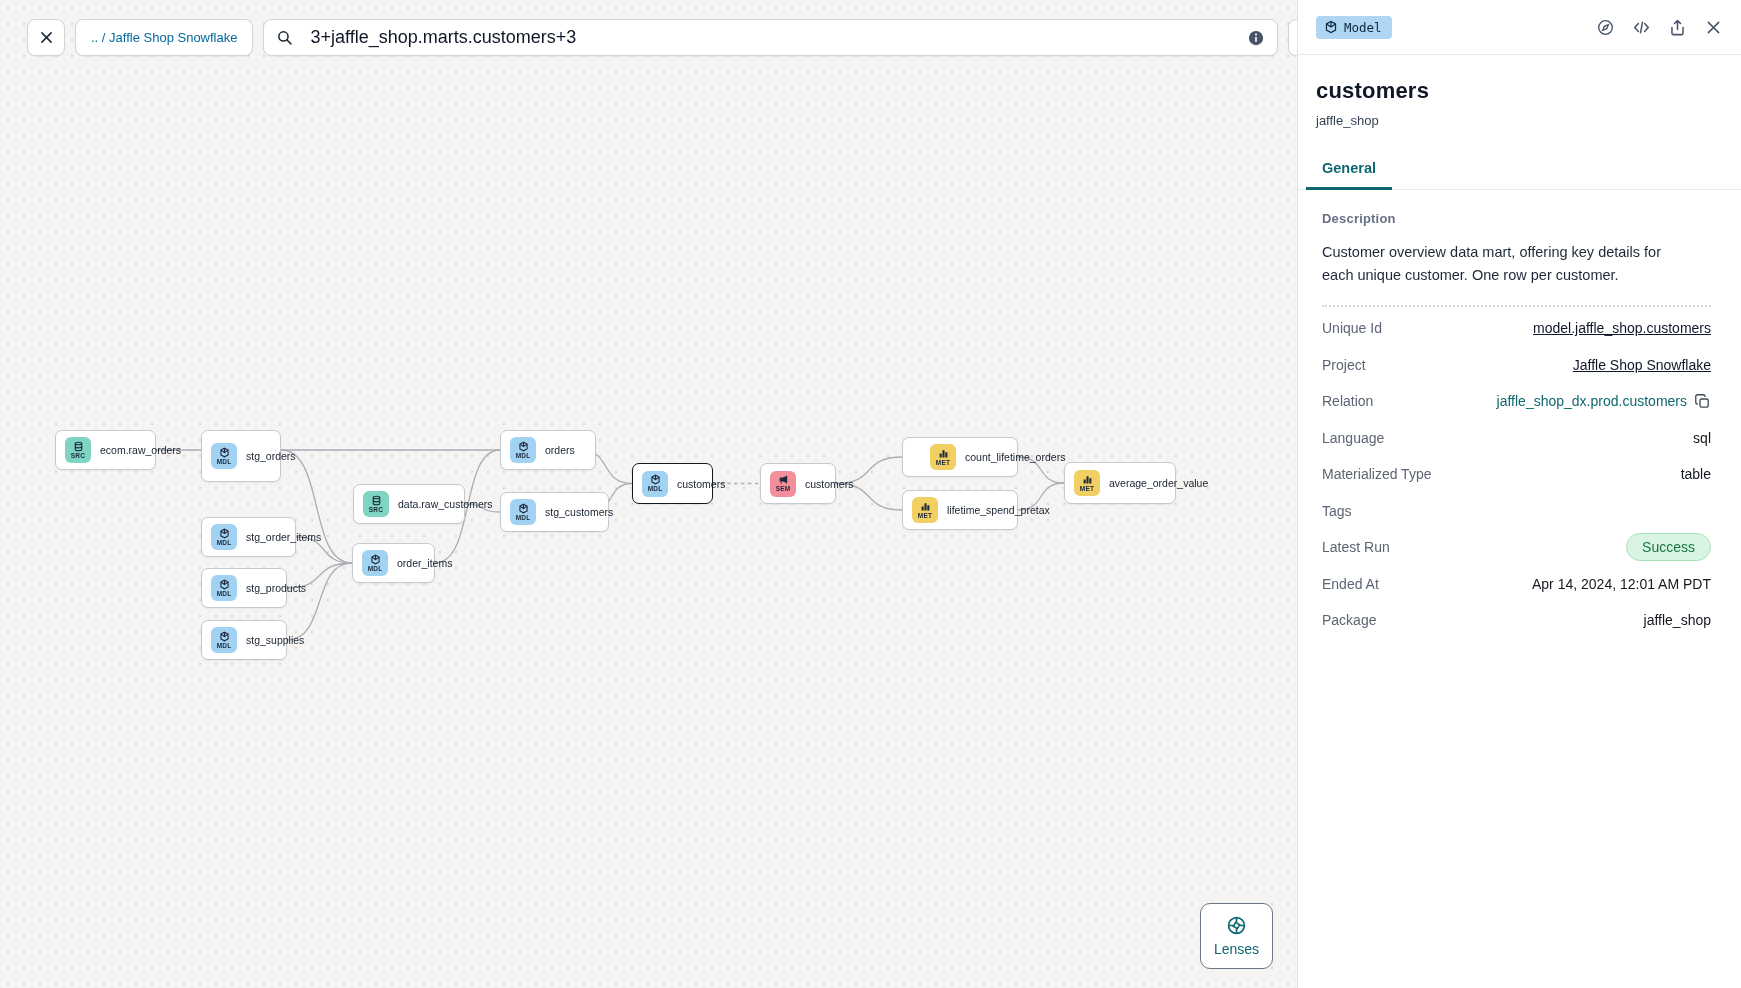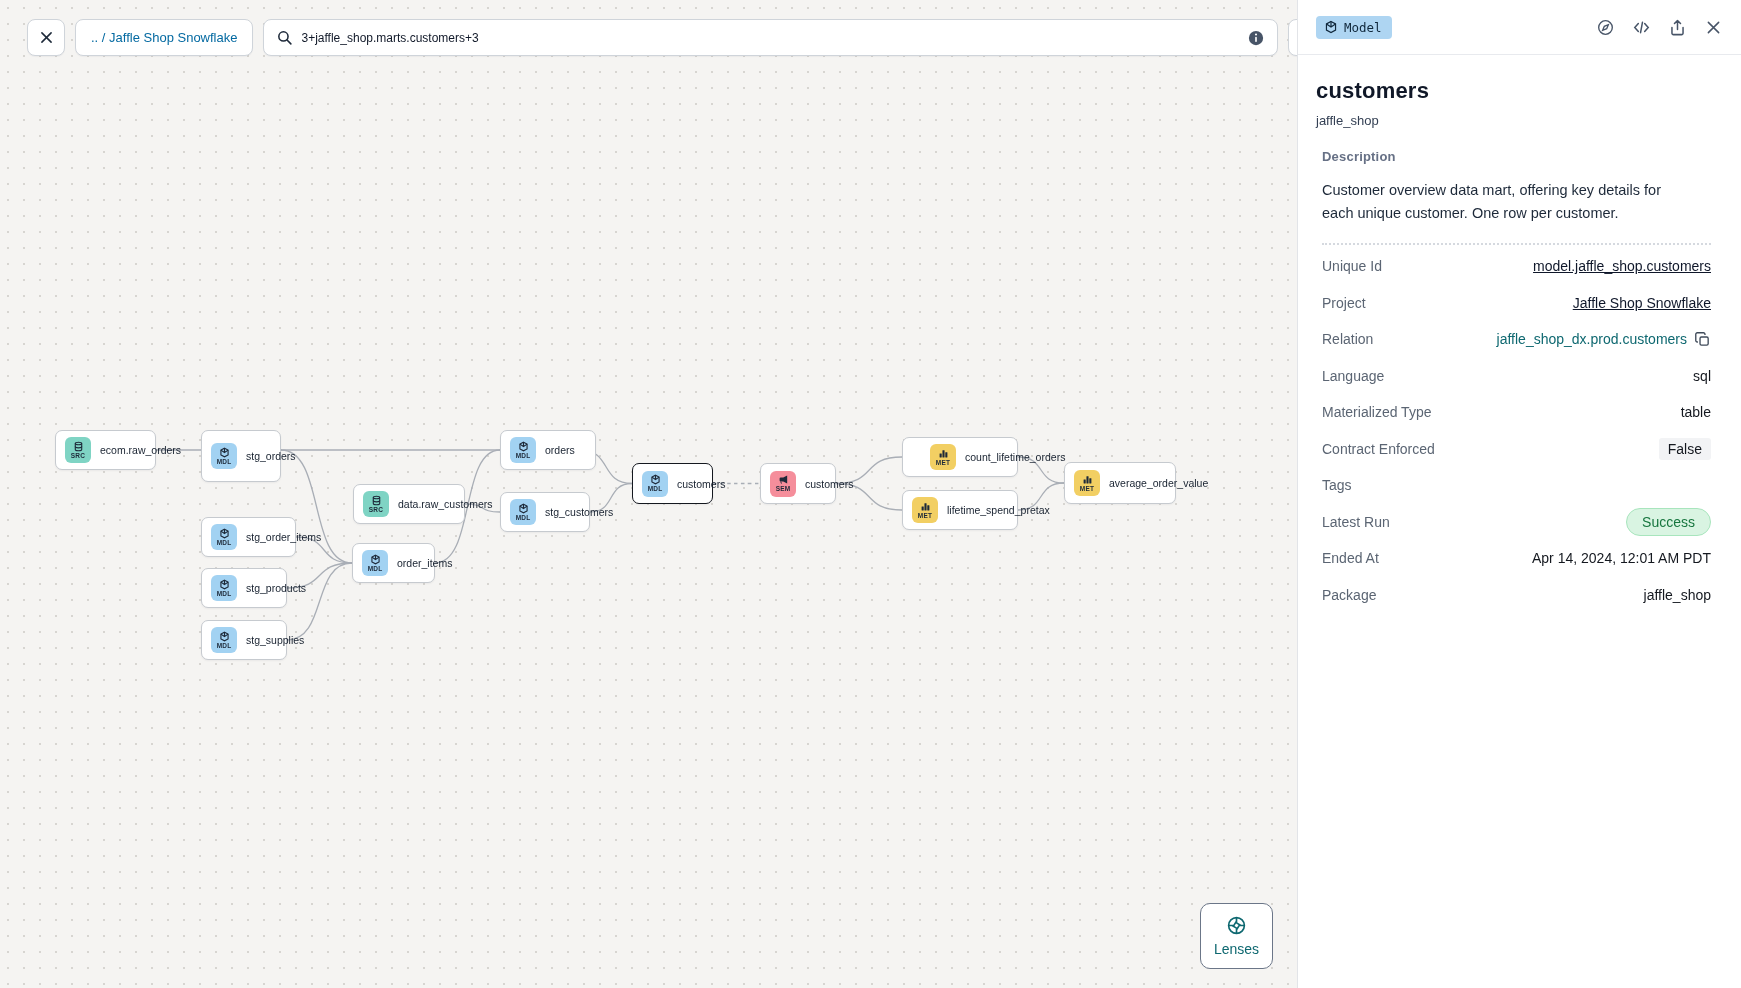--- a/index.html
+++ b/index.html
@@ -25,22 +25,22 @@
   }
   .close-btn { width:38px; color:#1d2939; }
   .crumb { padding:0 15px; font-size:13px; color:#0369a1; white-space:nowrap;justify-content:flex-end; }
   .searchbar {
     width:1015px; height:37px; background:#fff; border:1px solid #cfd4da; border-radius:8px;
     display:flex; align-items:center; padding:0 12px; gap:8px;
     box-shadow:0 1px 1px rgba(16,24,40,.04);
   }
   .searchbar svg.mag { width:17px; height:17px; color:#1d2939; flex:0 0 auto; }
   .searchbar input {
-    flex:1; border:none; outline:none; font-size:12px; color:#101828;
-    font-family:"Liberation Sans","DejaVu Sans",sans-serif; background:transparent;
+    flex:1; border:none; outline:none; font-size:18px; color:#101828;
+    font-family:"Liberation Sans","DejaVu Sans",sans-serif; background:transparent;margin-left:9px;
   }
   .info-ic { width:18px; height:18px; flex:0 0 auto; cursor:pointer; }
   .refresh-btn { width:41px; color:#1d2939; }
   .tbtn svg { width:17px; height:17px; }
 
   
   #edges { position:absolute; left:0; top:0; width:1298px; height:988px; z-index:1; }
   #edges path { fill:none; stroke:#a9aeb6; stroke-width:1.3; }
   #edges path.dashed { stroke-dasharray:3.5 3.5; }
   .gnode {
@@ -236,21 +236,21 @@
         <div class="gnode" style="left: 500px; top: 430px; width: 96px; height: 40px;">
           <span class="nbadge" style="background: rgb(162, 210, 242);">
             <svg viewBox="0 0 24 24" fill="none" stroke="currentColor" stroke-width="2.4">
               <path d="M12 2.6l7.8 4.2v10.4L12 21.4l-7.8-4.2V6.8z"></path>
               <path d="M12 2.6V12m7.8-5.2L12 12 4.2 6.8"></path>
             </svg>
             <span class="bt">MDL</span>
           </span>
           <span class="nlabel">orders</span>
         </div>
-        <div class="gnode" style="left: 500px; top: 492px; width: 90px; height: 40px;">
+        <div class="gnode" style="left: 500px; top: 492px; width: 109px; height: 40px;">
           <span class="nbadge" style="background: rgb(162, 210, 242);">
             <svg viewBox="0 0 24 24" fill="none" stroke="currentColor" stroke-width="2.4">
               <path d="M12 2.6l7.8 4.2v10.4L12 21.4l-7.8-4.2V6.8z"></path>
               <path d="M12 2.6V12m7.8-5.2L12 12 4.2 6.8"></path>
             </svg>
             <span class="bt">MDL</span>
           </span>
           <span class="nlabel">stg_customers</span>
         </div>
         <div class="gnode selected" style="left: 632px; top: 463px; width: 81px; height: 41px;">
@@ -353,20 +353,23 @@
             </svg>
         </span>
       </div>
     </div>
 
     <div class="p-header">
       <div class="p-title">customers</div>
       <div class="p-sub">jaffle_shop</div>
     </div>
 
+    <div class="tabs">
+      <div class="tab">General</div>
+    </div>
 
     <div class="p-body">
       <div class="sec-label">Description</div>
       <div class="desc-text">Customer overview data mart, offering key details for each unique customer. One row per customer.</div>
       <div class="dotted-div"></div>
       <div id="fields">
           <div class="frow">
             <span class="fl">Unique Id</span>
             <span class="fv">
               <a>model.jaffle_shop.customers</a>
@@ -392,26 +395,20 @@
           </div>
           <div class="frow">
             <span class="fl">Language</span>
             <span class="fv">sql</span>
           </div>
           <div class="frow">
             <span class="fl">Materialized Type</span>
             <span class="fv">table</span>
           </div>
           <div class="frow">
-            <span class="fl">Contract Enforced</span>
-            <span class="fv">
-              <span class="badge-gray">False</span>
-            </span>
-          </div>
-          <div class="frow">
             <span class="fl">Tags</span>
             <span class="fv"></span>
           </div>
           <div class="frow">
             <span class="fl">Latest Run</span>
             <span class="fv">
               <span class="badge-success">Success</span>
             </span>
           </div>
           <div class="frow">

